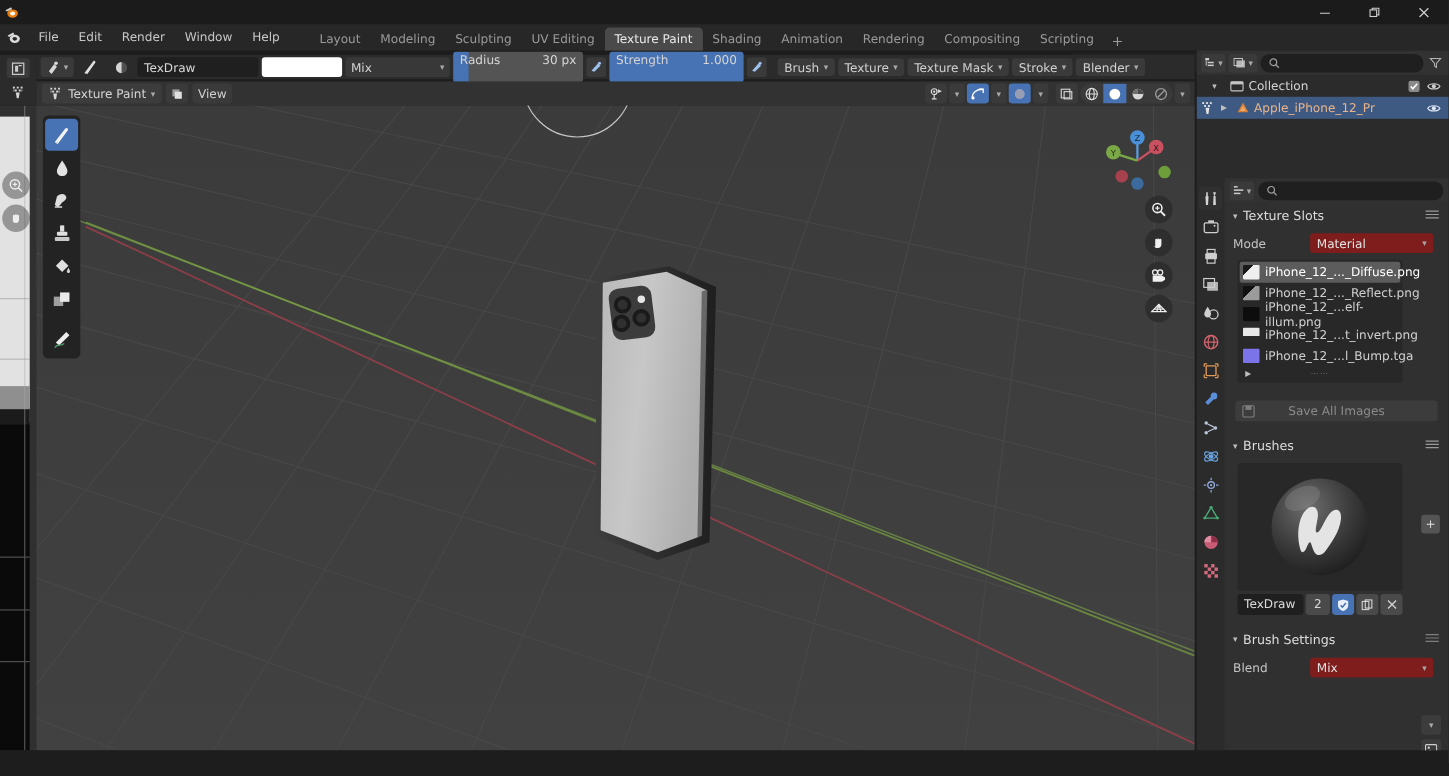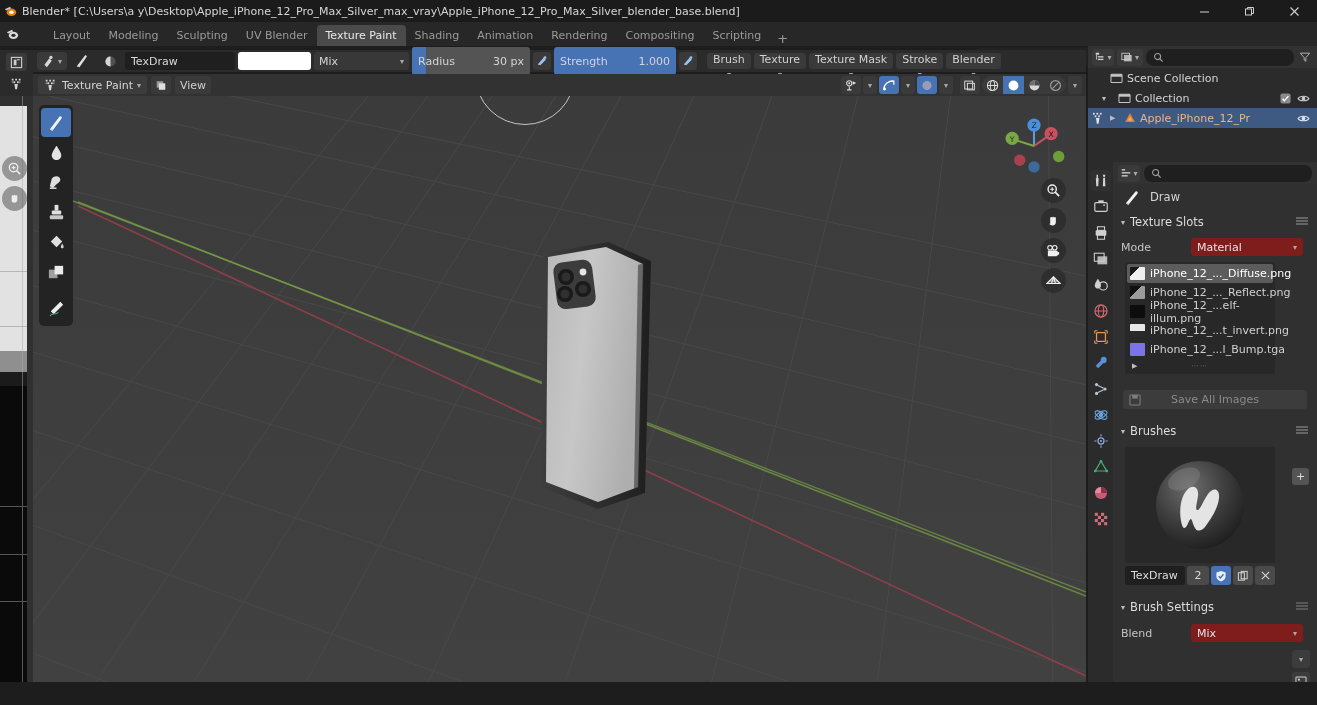--- a/index.html
+++ b/index.html
@@ -44,31 +44,31 @@
   .toolhdr { position:absolute; left:33px; top:50px; width:1053px; height:22px;
      background:#2b2b2b; display:flex; align-items:center; padding-left:4px; gap:3px; }
   .thbtn { display:flex; align-items:center; height:18px; background:#3a3a3a; border-radius:3px;
      padding:0 5px; color:#d0d0d0; font-size:11px; gap:3px; }
   .thbtn.plain { background:transparent; }
   .brushname { width:110px; height:18px; background:#1f1f1f; border-radius:3px;
      display:flex; align-items:center; padding:0 6px; color:#d8d8d8; }
   .colorswatch { width:73px; height:18px; background:#ffffff; border-radius:3px; }
   .blendsel { width:95px; height:18px; background:#383838; border-radius:3px;
      display:flex; align-items:center; justify-content:space-between; padding:0 5px; color:#d4d4d4; }
-  .slider { height:18px; border-radius:3px; display:flex; align-items:center;
+  .slider { height:18px; border-radius:3px; display:flex; align-items:flex-end;
      justify-content:space-between; padding:14px 6px; position:relative; overflow:hidden; }
   .slider .lbl { font-size:11px; z-index:2; }
   .slider .val { font-size:11px; z-index:2; }
   .radius-sl { width:118px; background:#545454; }
   .radius-sl .fill { position:absolute; left:0; top:0; bottom:0; width:14px; background:#4772b3; }
   .strength-sl { width:122px; background:#4772b3; }
   .pressure { width:18px; height:18px; background:#3a3a3a; border-radius:3px;
      display:flex; align-items:center; justify-content:center; }
   .popover { display:flex; align-items:center; height:16px; background:#3a3a3a; border-radius:3px;
-     padding:0 6px; gap:4px; color:#d0d0d0;flex-direction:column; }
+     padding:0 6px; gap:4px; color:#d0d0d0; }
   .caret { font-size:8px; color:#a9a9a9; }
 
   
   .modehdr { position:absolute; left:33px; top:74px; width:1053px; height:22px;
      background:#323232; display:flex; align-items:center; padding-left:5px; gap:4px; }
   .modesel { display:flex; align-items:center; height:18px; background:#3c3c3c; border-radius:3px;
      padding:0 6px; gap:4px; color:#d4d4d4; }
   .vpbtn { height:18px; background:#3a3a3a; border-radius:3px; display:flex; align-items:center;
      justify-content:center; padding:0 5px; color:#cfcfcf; }
   .gizrow { position:absolute; right:4px; top:2px; display:flex; align-items:center; gap:2px; }
@@ -177,21 +177,20 @@
 <div class="app">
 
   <div class="titlebar">
     <div class="tb-logo">
       <svg width="14" height="14" viewBox="0 0 16 16">
         <ellipse cx="8.5" cy="9.5" rx="5.5" ry="4.3" fill="#e87d0d"></ellipse>
         <ellipse cx="8.5" cy="9.5" rx="2.6" ry="2" fill="#fff"></ellipse>
         <path d="M1 6 L7 3 L8 5 L2.5 7.5 Z" fill="#ccc"></path>
       </svg>
     </div>
-    <div class="tb-title">Blender* [C:\Users\a y\Desktop\Apple_iPhone_12_Pro_Max_Silver_max_vray\Apple_iPhone_12_Pro_Max_Silver_blender_base.blend]</div>
     <div class="wctrl">
       <div class="wbtn">
         <svg width="11" height="11" viewBox="0 0 11 11">
             <line x1="1" y1="6" x2="10" y2="6" stroke="#cfcfcf" stroke-width="1"></line>
           </svg>
       </div>
       <div class="wbtn">
         <svg width="11" height="11" viewBox="0 0 11 11">
           <rect x="1.5" y="3" width="6" height="6" fill="none" stroke="#cfcfcf" stroke-width="1"></rect>
           <path d="M3.5 3 V1.5 H9.5 V7.5 H8" fill="none" stroke="#cfcfcf" stroke-width="1"></path>
@@ -206,25 +205,32 @@
   </div>
 
   <div class="topbar">
     <div class="tb-icon">
       <svg width="14" height="14" viewBox="0 0 16 16">
         <ellipse cx="8.5" cy="9.5" rx="5.3" ry="4.2" fill="#dadada"></ellipse>
         <ellipse cx="8.5" cy="9.5" rx="2.4" ry="1.9" fill="#272727"></ellipse>
         <path d="M1 6 L7 3 L8 5 L2.5 7.5 Z" fill="#dadada"></path>
       </svg>
     </div>
+    <div class="menu">
+      <div class="menu-item">File</div>
+      <div class="menu-item">Edit</div>
+      <div class="menu-item">Render</div>
+      <div class="menu-item">Window</div>
+      <div class="menu-item">Help</div>
+    </div>
     <div class="wstabs">
       <div class="wstab">Layout</div>
       <div class="wstab">Modeling</div>
       <div class="wstab">Sculpting</div>
-      <div class="wstab">UV Blender</div>
+      <div class="wstab">UV Editing</div>
       <div class="wstab active">Texture Paint</div>
       <div class="wstab">Shading</div>
       <div class="wstab">Animation</div>
       <div class="wstab">Rendering</div>
       <div class="wstab">Compositing</div>
       <div class="wstab">Scripting</div>
       <div class="ws-plus">+</div>
     </div>
 
     <div class="scene-block">
@@ -666,28 +672,20 @@
             <line x1="7.4" y1="7.4" x2="10.5" y2="10.5" stroke="#9d9d9d" stroke-width="1.3"></line>
           </svg>
       </div>
       <div style="width:16px; display:flex; align-items:center; justify-content:center;">
         <svg width="12" height="12" viewBox="0 0 14 14">
             <path d="M1.5 2.5 h11 L8 7.8 V12 L6 10.5 V7.8z" fill="none" stroke="#b5b5b5" stroke-width="1.1"></path>
           </svg>
       </div>
     </div>
 
-    <div class="out-row">
-      <span style="width:12px;"></span>
-      <svg width="13" height="12" viewBox="0 0 14 13">
-          <rect x="1" y="2.5" width="12" height="9" rx="1" fill="none" stroke="#c5c5c5" stroke-width="1.1"></rect>
-          <rect x="1" y="2.5" width="12" height="2.6" fill="#c5c5c5"></rect>
-        </svg>
-      <span>Scene Collection</span>
-    </div>
 
     <div class="out-row">
       <span class="tri" style="width:12px; margin-left:8px;">▾</span>
       <svg width="13" height="12" viewBox="0 0 14 13">
           <rect x="1" y="2.5" width="12" height="9" rx="1" fill="none" stroke="#c5c5c5" stroke-width="1.1"></rect>
           <rect x="1" y="2.5" width="12" height="2.6" fill="#c5c5c5"></rect>
         </svg>
       <span>Collection</span>
       <span class="out-ck">
         <svg width="11" height="11" viewBox="0 0 12 12">
@@ -844,27 +842,20 @@
           <span class="caret">▾</span>
         </div>
         <div class="pb-search">
           <svg width="11" height="11" viewBox="0 0 12 12">
               <circle cx="5" cy="5" r="3.3" fill="none" stroke="#9d9d9d" stroke-width="1.2"></circle>
               <line x1="7.4" y1="7.4" x2="10.5" y2="10.5" stroke="#9d9d9d" stroke-width="1.3"></line>
             </svg>
         </div>
       </div>
 
-      <div class="brushrow">
-        <svg width="19" height="17" viewBox="0 0 20 18">
-            <path d="M3 15 L13 3 c1.2-1.5 3.4 .4 2.2 1.9 L5.5 17z" fill="#f2f2f2"></path>
-            <path d="M3 15 l2.6 1.3 .6-1.4z" fill="#c8c8c8"></path>
-          </svg>
-        <span style="font-size:11.5px;">Draw</span>
-      </div>
 
       <div class="panel-hdr">
         <span class="tri">▾</span>
         <span>Texture Slots</span>
         <span class="grip">
           <svg width="14" height="10" viewBox="0 0 14 10">
               <path d="M1 2 h12 M1 5 h12 M1 8 h12" stroke="#9a9a9a" stroke-width="1.1"></path>
             </svg>
         </span>
       </div>

